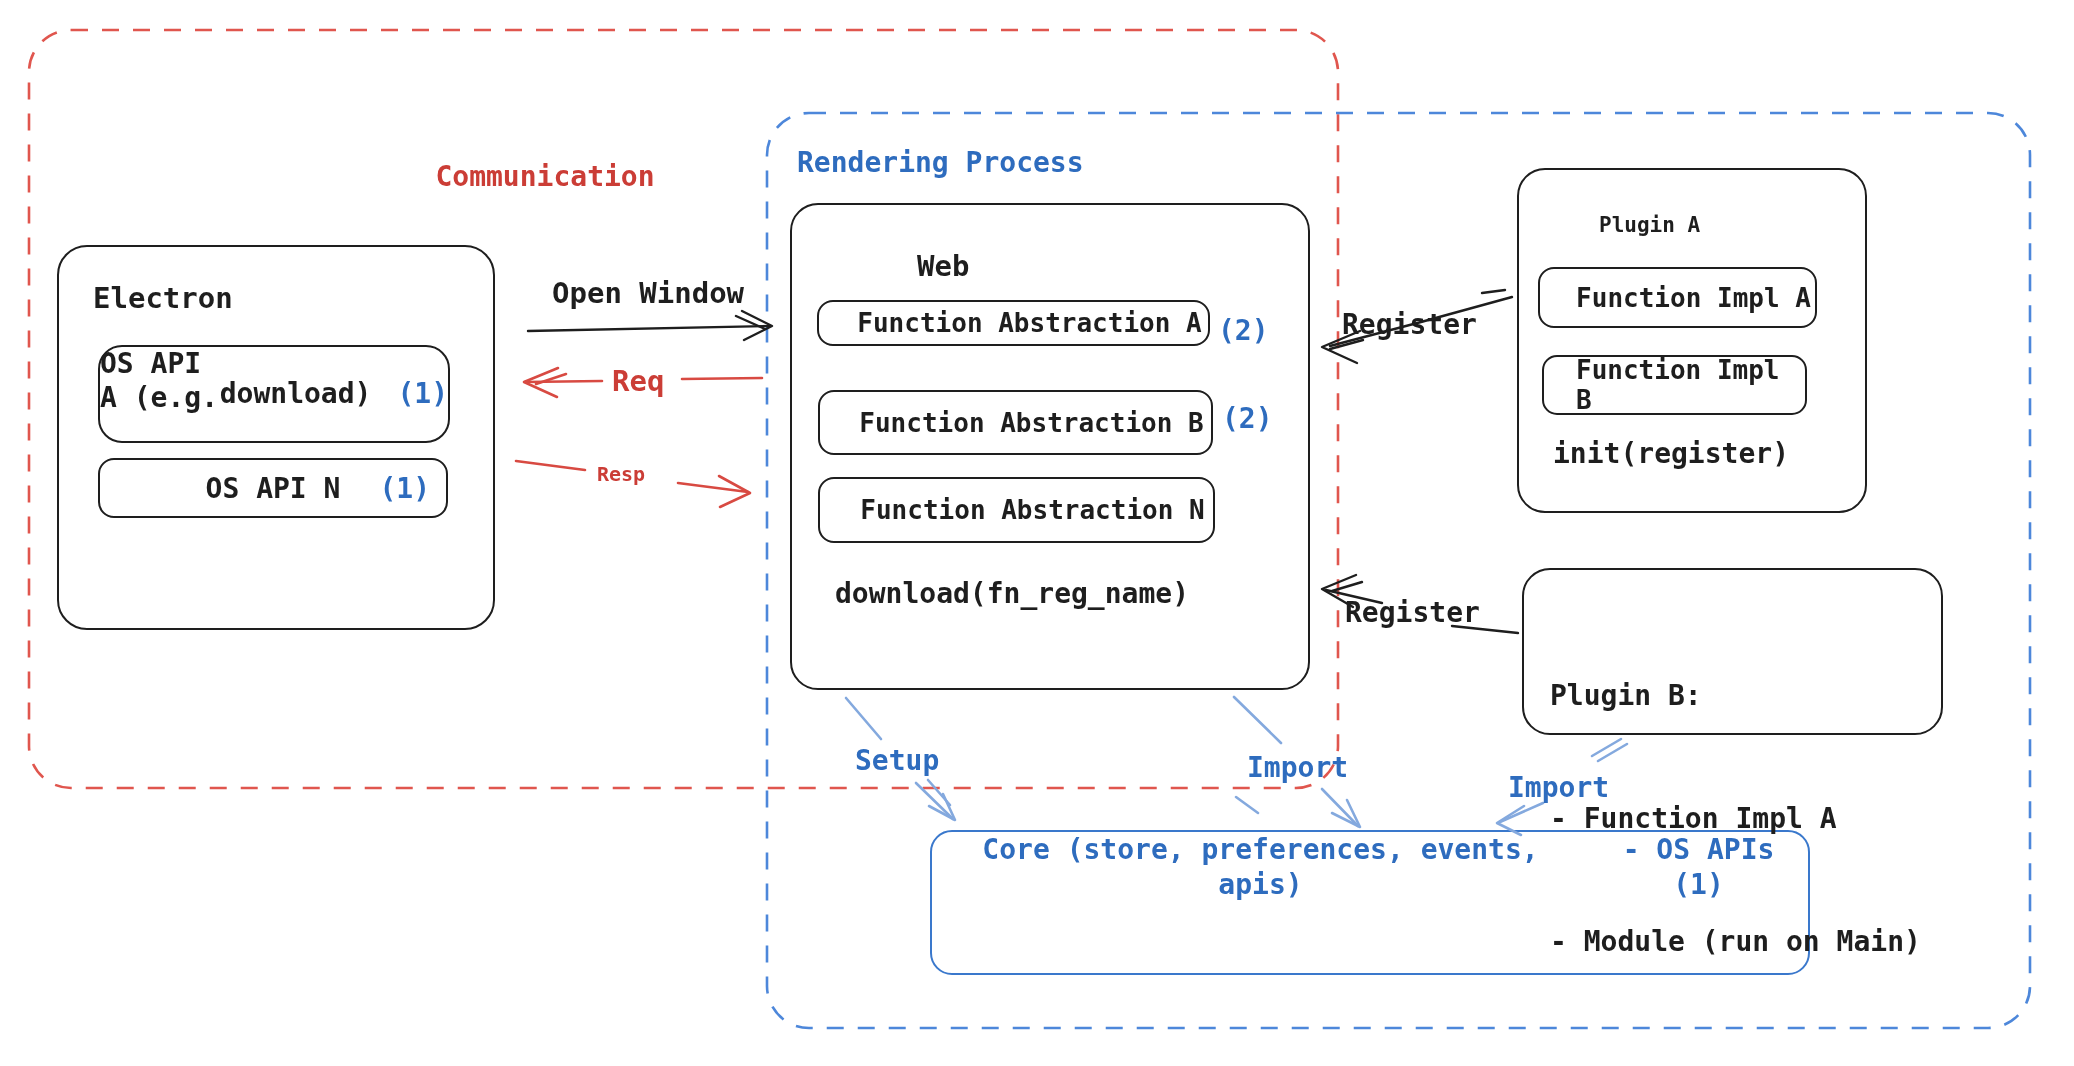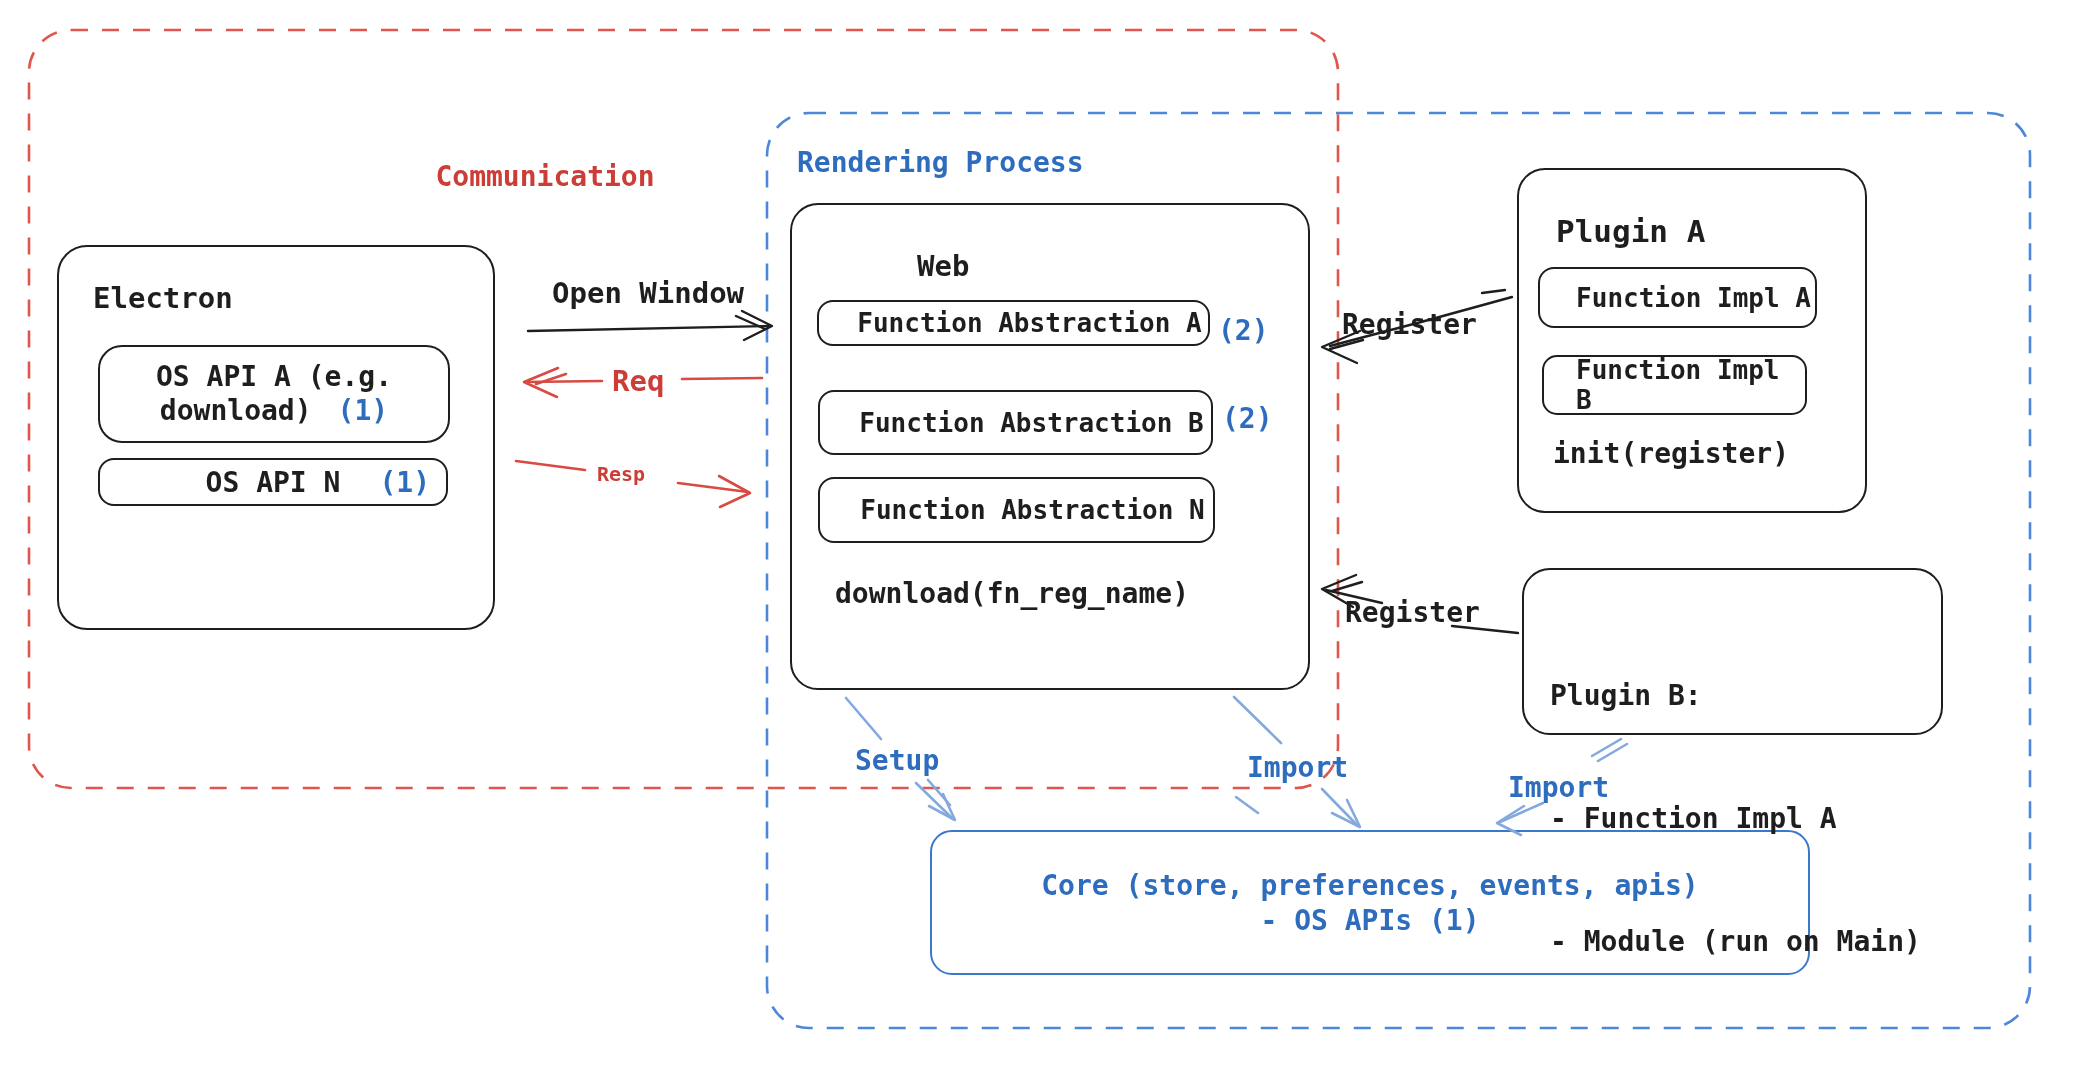--- a/index.html
+++ b/index.html
@@ -7,21 +7,21 @@
     position:relative;width:2074px;height:1066px;background:#ffffff;overflow:hidden;
     font-family:"DejaVu Sans Mono","Liberation Mono",monospace;
     font-weight:bold;font-size:28px;color:#1e1e1e;
   }
   svg{position:absolute;left:0;top:0;pointer-events:none;}
   #bg-svg{z-index:0;}
   #arrow-svg{z-index:2;}
   .box{position:absolute;border:2.5px solid #1e1e1e;border-radius:26px;background:#fff;box-sizing:border-box;z-index:1;}
   .thinbox{border-width:2.2px;border-radius:16px;}
   .center{display:flex;align-items:center;justify-content:center;}
-  .col{display:flex;flex-direction:column;align-items:center;justify-content:center;}
+  .col{display:flex;justify-content:center;}
   .lbl{position:absolute;white-space:pre;z-index:3;line-height:1.2;}
   .blue{color:#2e6cbe;}
   .red{color:#cb3d36;}
   .small{font-size:26px;padding-left:32px;}
   .ipc-lbl{text-align:center;line-height:38px;}
   .core-box{border:2.3px solid #3a78cc;border-radius:22px;}
   .core-text{line-height:35px;text-align:center;}
   .pb-text{line-height:41px;}
 </style>
 </head>
@@ -43,21 +43,21 @@
   <div class="lbl" style="left:93px;top:281px;font-size:29px;">Electron</div>
 
   <div class="box thinbox col" style="left:98px;top:345px;width:352px;height:98px;border-radius:24px;line-height:34px;">
     <div>OS API A (e.g.</div>
     <div style="display:flex;align-items:center;">
       <span>download)</span>
       <span class="blue" style="margin-left:26px;">(1)</span>
     </div>
   </div>
 
-  <div class="box thinbox center" style="left:98px;top:458px;width:350px;height:48px;">
+  <div class="box thinbox center" style="left:98px;top:458px;width:350px;height:60px;">
     <span>OS API N</span>
     <span class="blue" style="position:absolute;right:16px;">(1)</span>
   </div>
 
   <div class="box" style="left:790px;top:203px;width:520px;height:487px;border-radius:28px;"></div>
   <div class="lbl" style="left:917px;top:249px;font-size:29px;">Web</div>
 
   <div class="box thinbox center small" style="left:817px;top:300px;width:393px;height:46px;">
     <span>Function Abstraction A</span>
   </div>
@@ -68,21 +68,21 @@
   </div>
   <div class="lbl blue" style="left:1222px;top:402px;">(2)</div>
 
   <div class="box thinbox center small" style="left:818px;top:477px;width:397px;height:66px;">
     <span>Function Abstraction N</span>
   </div>
 
   <div class="lbl" style="left:835px;top:577px;">download(fn_reg_name)</div>
 
   <div class="box" style="left:1517px;top:168px;width:350px;height:345px;border-radius:28px;"></div>
-  <div class="lbl" style="left:1556px;top:213px;font-size:31px;">Plugin A</div>
+  <div class="lbl" style="left:1599px;top:213px;font-size:21px;">Plugin A</div>
   <div class="box thinbox center small" style="left:1538px;top:267px;width:279px;height:61px;">
     <span>Function Impl A</span>
   </div>
   <div class="box thinbox center small" style="left:1542px;top:355px;width:265px;height:60px;border-radius:15px;">
     <span>Function Impl B</span>
   </div>
   <div class="lbl" style="left:1553px;top:437px;">init(register)</div>
 
   <div class="box" style="left:1522px;top:568px;width:421px;height:167px;border-radius:28px;"></div>
   <div class="lbl pb-text" style="left:1550px;top:593px;">

